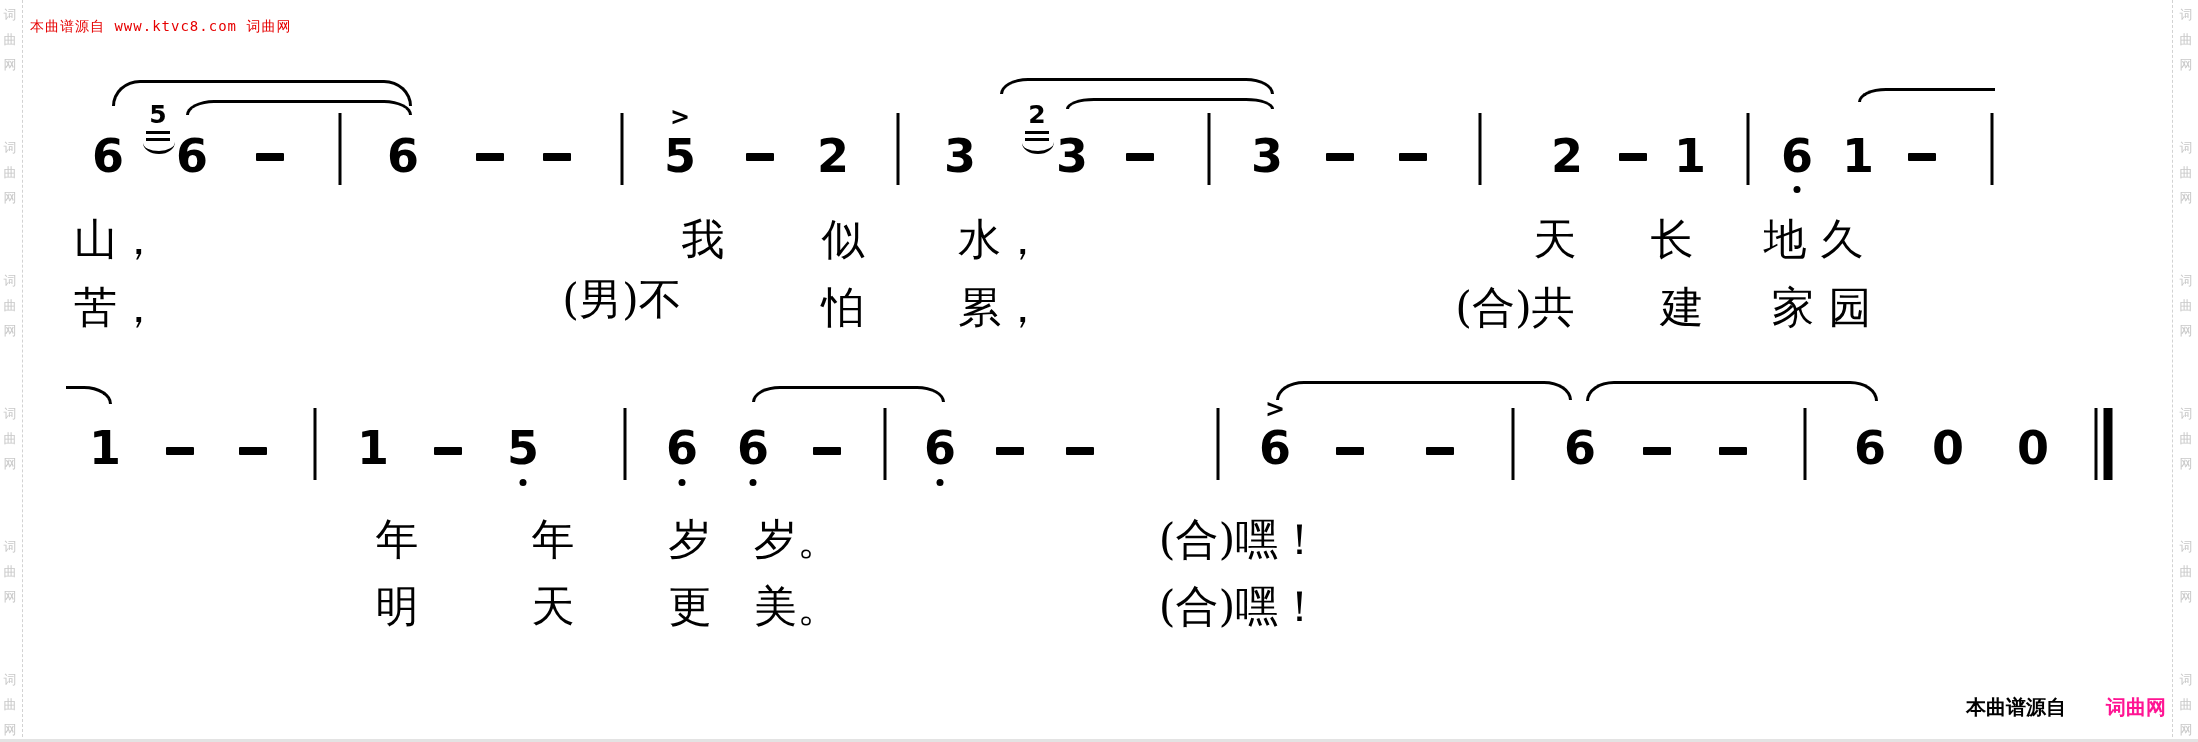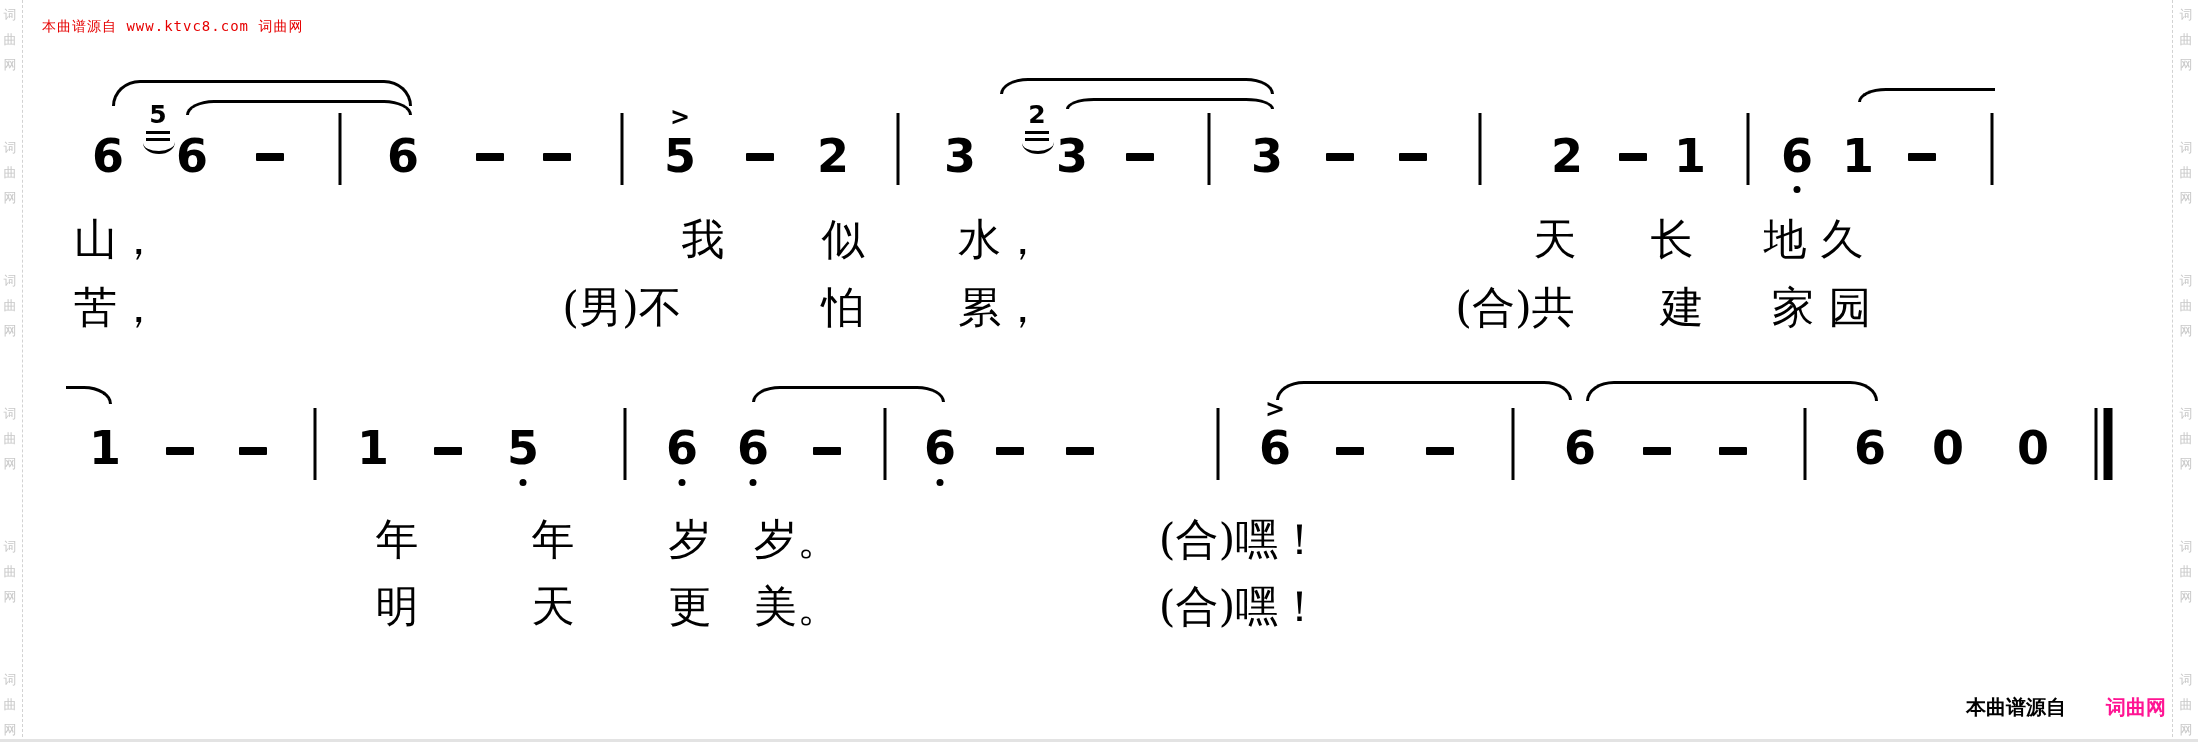--- a/index.html
+++ b/index.html
@@ -1,18 +1,18 @@
 <!DOCTYPE html>
 <html><head>
 <meta charset="utf-8">
 <style>
   html,body{margin:0;padding:0;background:#ffffff;}
   .page{position:relative;width:2198px;height:742px;background:#fff;overflow:hidden;
         font-family:"DejaVu Sans","Liberation Sans",sans-serif;}
-  .top-note{position:absolute;left:42px;top:18px;font:14px "DejaVu Sans Mono","Liberation Mono",monospace;
+  .top-note{position:absolute;left:30px;top:18px;font:14px "DejaVu Sans Mono","Liberation Mono",monospace;
         letter-spacing:1px;white-space:nowrap;text-align:center;}
   .wm-char{position:absolute;font:13px "DejaVu Serif","Liberation Serif",serif;transform:translateX(-50%);}
   .wm-line{position:absolute;top:0;bottom:0;width:0;border-left:1px dashed #d2d2d2;}
   .digit{position:absolute;transform:translateX(-50%);font-weight:900;font-size:46px;line-height:40px;
         font-family:"DejaVu Sans","Liberation Sans",sans-serif;color:#000;}
   .dash{position:absolute;width:28px;height:8px;background:#000;transform:translateX(-50%);border-radius:1px;}
   .bar{position:absolute;width:3px;height:72px;background:#000;transform:translateX(-50%);}
   .bar.thick{width:9px;}
   .slur{position:absolute;border-top:3px solid #000;border-left:3px solid #000;border-right:3px solid #000;
         box-sizing:border-box;background:transparent;}
@@ -122,21 +122,21 @@
       <div class="slur open-right" style="left: 1858px; top: 88px; width: 137px; height: 14px; border-top-left-radius: 28px 14px;"></div>
       <div class="lyric" style="left: 117px; top: 216px;">山，</div>
       <div class="lyric" style="left: 703px; top: 216px;">我</div>
       <div class="lyric" style="left: 843px; top: 216px;">似</div>
       <div class="lyric" style="left: 1001px; top: 216px;">水，</div>
       <div class="lyric" style="left: 1555px; top: 216px;">天</div>
       <div class="lyric" style="left: 1672px; top: 216px;">长</div>
       <div class="lyric" style="left: 1785px; top: 216px;">地</div>
       <div class="lyric" style="left: 1842px; top: 216px;">久</div>
       <div class="lyric" style="left: 117px; top: 284px;">苦，</div>
-      <div class="lyric" style="left: 622px; top: 284px;">(男)不</div>
+      <div class="lyric" style="left: 622px; top: 276px;">(男)不</div>
       <div class="lyric" style="left: 843px; top: 284px;">怕</div>
       <div class="lyric" style="left: 1001px; top: 284px;">累，</div>
       <div class="lyric" style="left: 1515px; top: 284px;">(合)共</div>
       <div class="lyric" style="left: 1682px; top: 284px;">建</div>
       <div class="lyric" style="left: 1793px; top: 284px;">家</div>
       <div class="lyric" style="left: 1850px; top: 284px;">园</div>
       <div class="digit" style="left: 105px; top: 428px;">1</div>
       <div class="dash" style="left: 180px; top: 447px;"></div>
       <div class="dash" style="left: 253px; top: 447px;"></div>
       <div class="bar" style="left: 315px; top: 408px;"></div>

